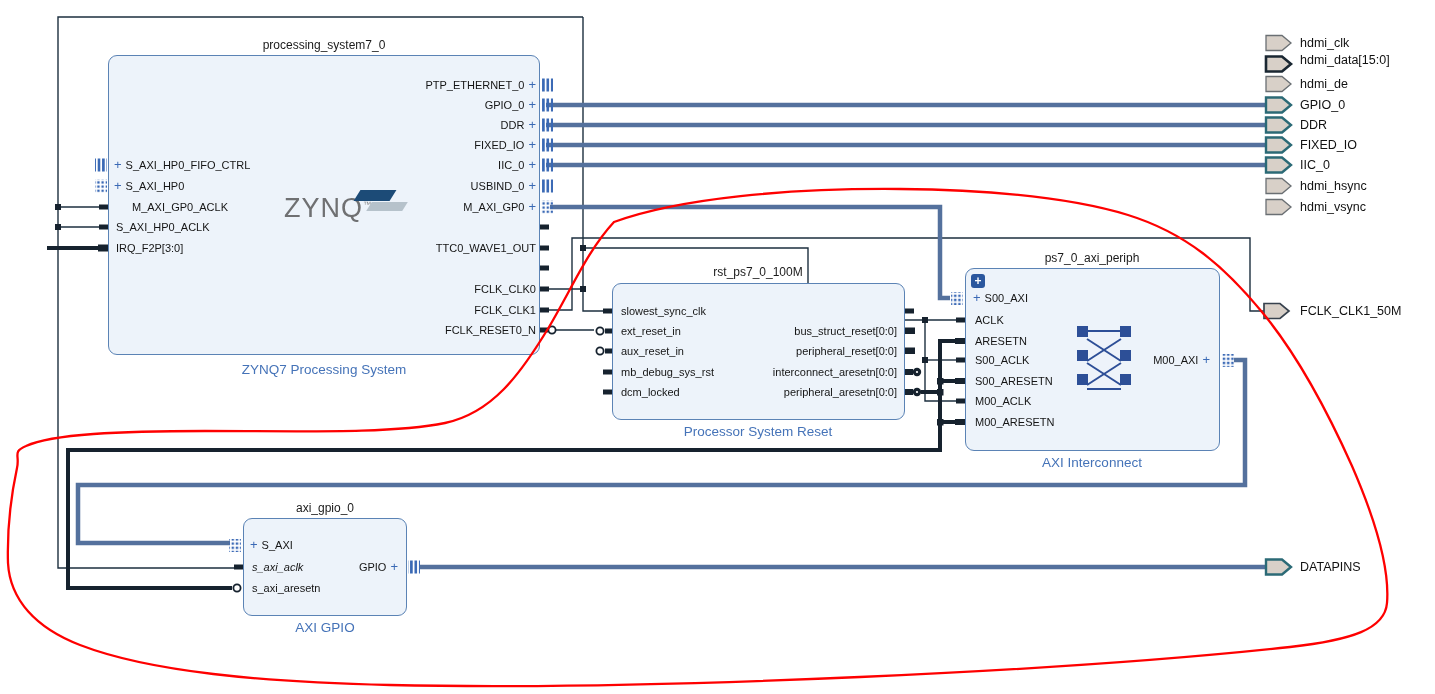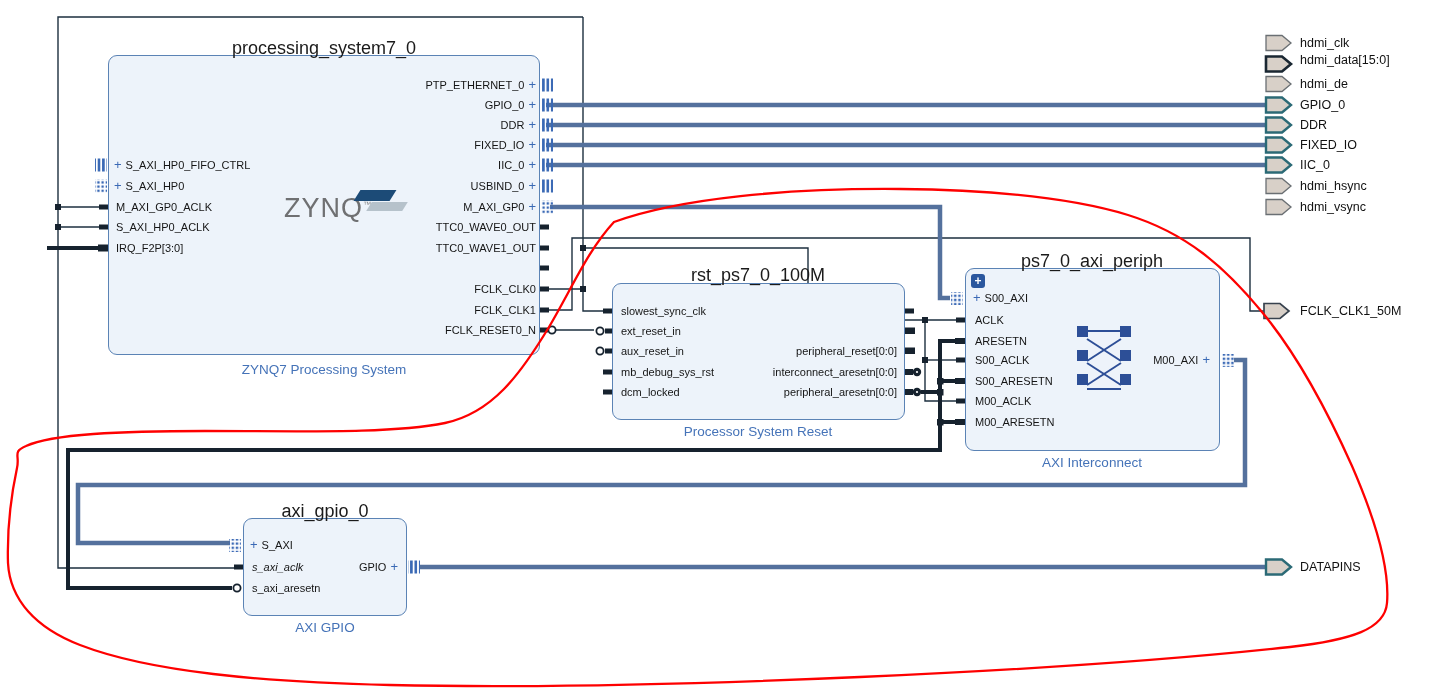--- a/index.html
+++ b/index.html
@@ -1,21 +1,21 @@
 <!DOCTYPE html>
 <html style="--wire_thin: #1d2f3f; --wire_thick: #16222e; --wire_bus: #54719d; --iface_stub: #3a69b5; --block_fill: #edf3fa; --block_border: #5b83b5; --label_blue: #4573b8; --port_fill: #d8d0c8; --port_plain: #6a6f73; --port_iface: #2b6a76; --port_bus: #1a2732; --annotation_red: #fe0000;"><head>
 <meta charset="utf-8">
 <style>
   html,body{margin:0;padding:0;background:#fff;font-family:"Liberation Sans",sans-serif;}
   #canvas{position:relative;width:1435px;height:694px;background:#fff;overflow:hidden;border-bottom:2px solid #000;}
   svg.layer{position:absolute;left:0;top:0;width:1435px;height:694px;}
   #wires{z-index:1;}
   #overlay{z-index:4;pointer-events:none;}
   .blk{position:absolute;z-index:2;background:#edf3fa;border:1.2px solid #5b83b5;border-radius:9px;box-sizing:border-box;}
-  .blk-title{position:absolute;z-index:3;font-size:18px;color:#1a1a1a;white-space:nowrap;transform:translateX(-50%);}
+  .blk-title{position:absolute;z-index:3;font-size:12px;color:#1a1a1a;white-space:nowrap;transform:translateX(-50%);}
   .blk-sub{position:absolute;z-index:3;font-size:13.5px;color:#4573b8;white-space:nowrap;transform:translateX(-50%);}
   .pin{position:absolute;z-index:3;height:16px;line-height:16px;font-size:11px;color:#151515;display:flex;gap:4px;align-items:center;white-space:nowrap;}
   .pin.r{justify-content:flex-end;}
   .plus{color:#3a69b5;font-size:13px;font-weight:400;}
   .portlbl{position:absolute;z-index:3;font-size:12.5px;color:#111;height:16px;line-height:16px;white-space:nowrap;}
   .w-thin{stroke:var(--wire_thin,#1d2f3f);stroke-width:1.4;fill:none;}
   .w-thick{stroke:var(--wire_thick,#16222e);stroke-width:4;fill:none;}
   .w-bus{stroke:var(--wire_bus,#54719d);stroke-width:4.5;fill:none;}
   .stub{fill:var(--wire_thick,#16222e);}
   .junc{fill:var(--wire_thick,#16222e);}
@@ -210,21 +210,21 @@
   <div class="flag flag-light"></div>
 
   <div class="pin" style="left:114px;top:157px;">
       <span class="plus">+</span>
       <span>S_AXI_HP0_FIFO_CTRL</span>
     </div>
   <div class="pin" style="left:114px;top:178px;">
       <span class="plus">+</span>
       <span>S_AXI_HP0</span>
     </div>
-  <div class="pin" style="left:116px;top:199px;">
+  <div class="pin" style="left:132px;top:199px;">
       <span>M_AXI_GP0_ACLK</span>
     </div>
   <div class="pin" style="left:116px;top:219px;">
       <span>S_AXI_HP0_ACLK</span>
     </div>
   <div class="pin" style="left:116px;top:240px;">
       <span>IRQ_F2P[3:0]</span>
     </div>
 
   <div class="pin r" style="left:240px;top:77px;width:296px;">
@@ -247,23 +247,20 @@
       <span>IIC_0</span>
       <span class="plus">+</span>
     </div>
   <div class="pin r" style="left:240px;top:178px;width:296px;">
       <span>USBIND_0</span>
       <span class="plus">+</span>
     </div>
   <div class="pin r" style="left:240px;top:199px;width:296px;">
       <span>M_AXI_GP0</span>
       <span class="plus">+</span>
-    </div>
-  <div class="pin r" style="left:240px;top:219px;width:296px;">
-      <span>TTC0_WAVE0_OUT</span>
     </div>
   <div class="pin r" style="left:240px;top:240px;width:296px;">
       <span>TTC0_WAVE1_OUT</span>
     </div>
   <div class="pin r" style="left:240px;top:281px;width:296px;">
       <span>FCLK_CLK0</span>
     </div>
   <div class="pin r" style="left:240px;top:302px;width:296px;">
       <span>FCLK_CLK1</span>
     </div>
@@ -281,20 +278,23 @@
       <span>ext_reset_in</span>
     </div>
   <div class="pin" style="left:621px;top:343px;">
       <span>aux_reset_in</span>
     </div>
   <div class="pin" style="left:621px;top:364px;">
       <span>mb_debug_sys_rst</span>
     </div>
   <div class="pin" style="left:621px;top:384px;">
       <span>dcm_locked</span>
+    </div>
+  <div class="pin r" style="left:640px;top:323px;width:257px;">
+      <span>bus_struct_reset[0:0]</span>
     </div>
   <div class="pin r" style="left:640px;top:343px;width:257px;">
       <span>peripheral_reset[0:0]</span>
     </div>
   <div class="pin r" style="left:640px;top:364px;width:257px;">
       <span>interconnect_aresetn[0:0]</span>
     </div>
   <div class="pin r" style="left:640px;top:384px;width:257px;">
       <span>peripheral_aresetn[0:0]</span>
     </div>

